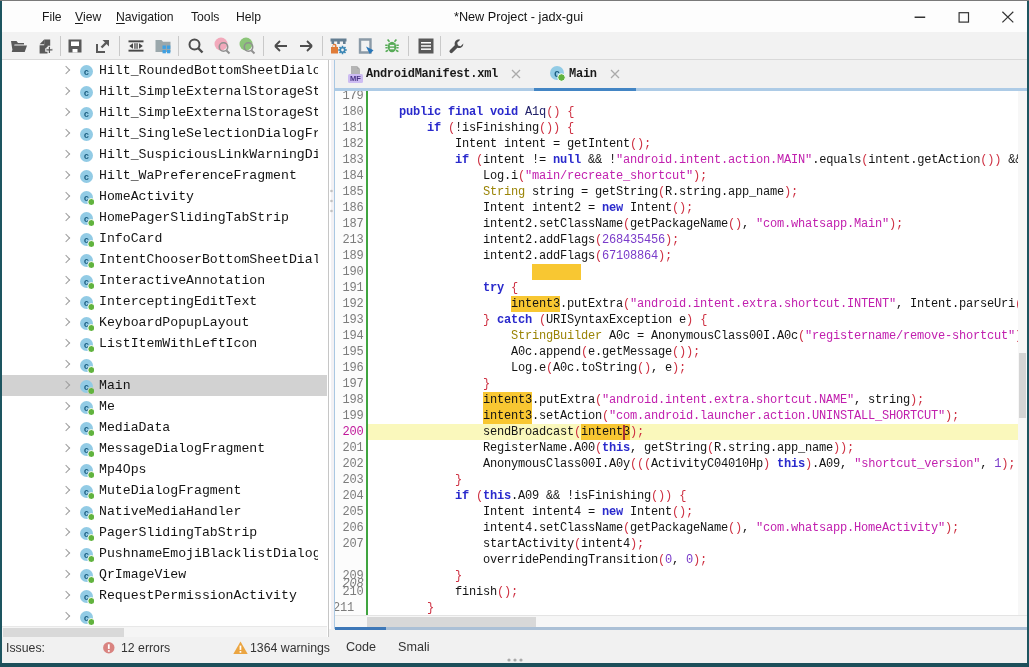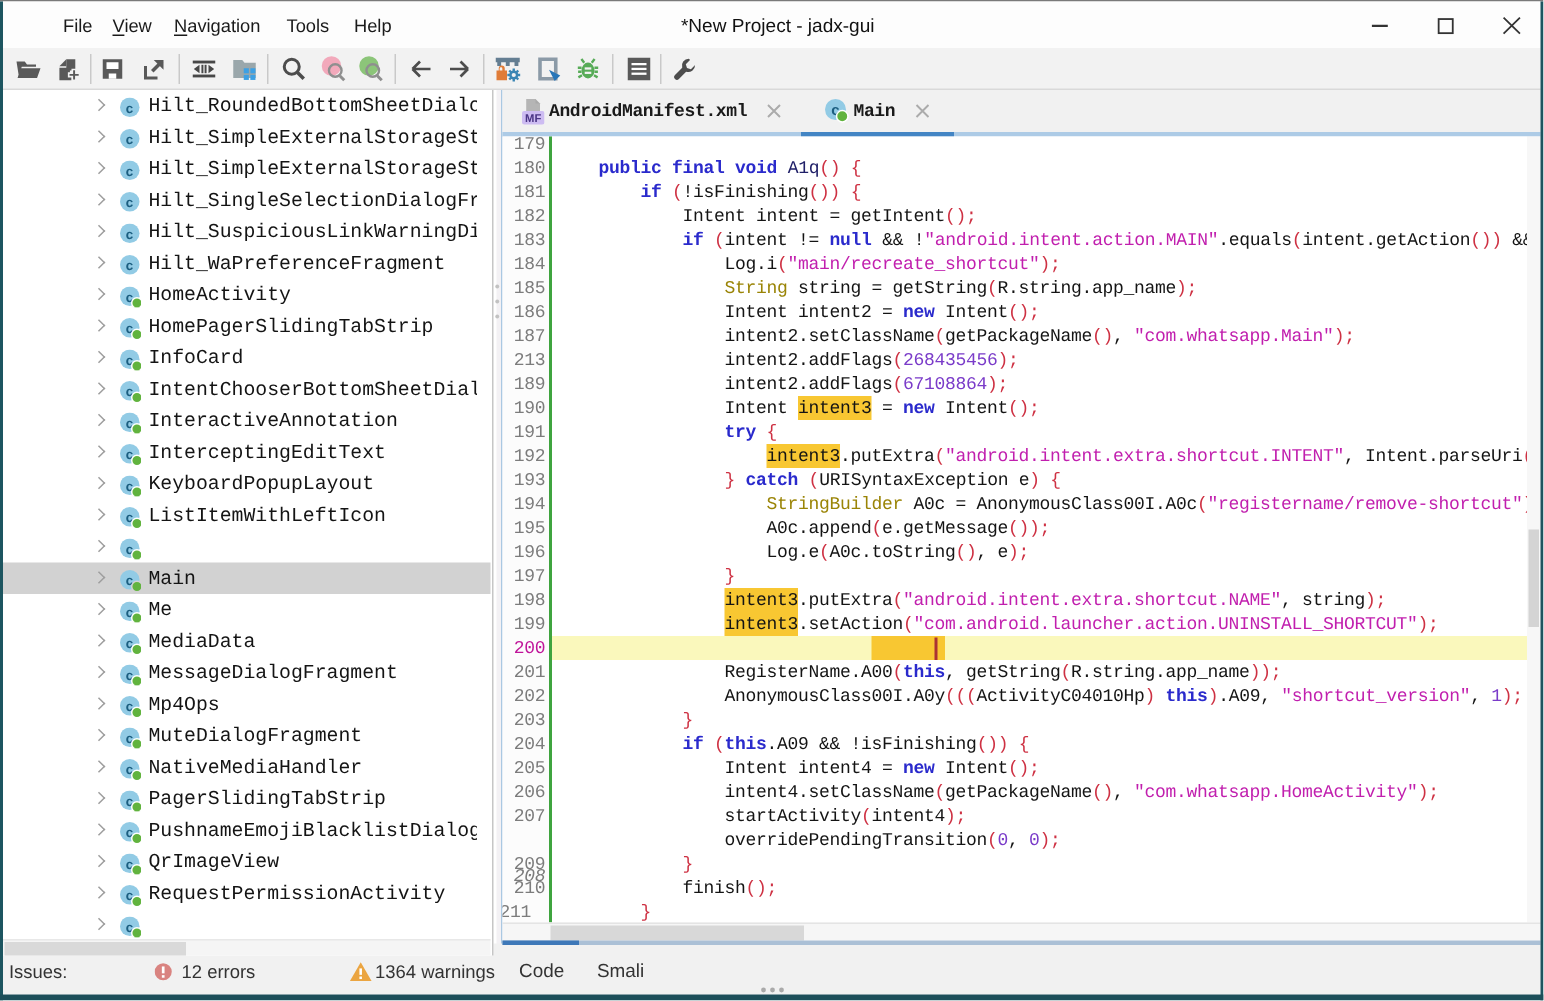--- a/index.html
+++ b/index.html
@@ -501,30 +501,30 @@
     <div class="cl" style="top:13px">    <span class="k">public</span> <span class="k">final</span> <span class="k">void</span> <span class="m">A1q</span><span class="p">()</span> <span class="p">{</span></div>
     <div class="cl" style="top:29px">        <span class="k">if</span> <span class="p">(</span>!isFinishing<span class="p">())</span> <span class="p">{</span></div>
     <div class="cl" style="top:45px">            Intent intent = getIntent<span class="p">();</span></div>
     <div class="cl" style="top:61px">            <span class="k">if</span> <span class="p">(</span>intent != <span class="k">null</span> &amp;&amp; !<span class="s">"android.intent.action.MAIN"</span>.equals<span class="p">(</span>intent.getAction<span class="p">())</span> &amp;&amp; !isFinishing </div>
     <div class="cl" style="top:77px">                Log.i<span class="p">(</span><span class="s">"main/recreate_shortcut"</span><span class="p">);</span></div>
     <div class="cl" style="top:93px">                <span class="t">String</span> string = getString<span class="p">(</span>R.string.app_name<span class="p">);</span></div>
     <div class="cl" style="top:109px">                Intent intent2 = <span class="k">new</span> Intent<span class="p">();</span></div>
     <div class="cl" style="top:125px">                intent2.setClassName<span class="p">(</span>getPackageName<span class="p">()</span>, <span class="s">"com.whatsapp.Main"</span><span class="p">);</span></div>
     <div class="cl" style="top:141px">                intent2.addFlags<span class="p">(</span><span class="n">268435456</span><span class="p">);</span></div>
     <div class="cl" style="top:157px">                intent2.addFlags<span class="p">(</span><span class="n">67108864</span><span class="p">);</span></div>
-    <div class="cl" style="top:173px">                Intent intent3 = <span class="k">new</span> Intent<span class="p">();</span></div>
     <div class="cl" style="top:189px">                <span class="k">try</span> <span class="p">{</span></div>
     <div class="cl" style="top:205px">                    intent3.putExtra<span class="p">(</span><span class="s">"android.intent.extra.shortcut.INTENT"</span>, Intent.parseUri<span class="p">(</span>string, 0</div>
     <div class="cl" style="top:221px">                <span class="p">}</span> <span class="k">catch</span> <span class="p">(</span>URISyntaxException e<span class="p">)</span> <span class="p">{</span></div>
     <div class="cl" style="top:237px">                    <span class="t">StringBuilder</span> A0c = AnonymousClass00I.A0c<span class="p">(</span><span class="s">"registername/remove-shortcut"</span><span class="p">);</span></div>
     <div class="cl" style="top:253px">                    A0c.append<span class="p">(</span>e.getMessage<span class="p">());</span></div>
     <div class="cl" style="top:269px">                    Log.e<span class="p">(</span>A0c.toString<span class="p">()</span>, e<span class="p">);</span></div>
     <div class="cl" style="top:285px">                <span class="p">}</span></div>
     <div class="cl" style="top:301px">                intent3.putExtra<span class="p">(</span><span class="s">"android.intent.extra.shortcut.NAME"</span>, string<span class="p">);</span></div>
     <div class="cl" style="top:317px">                intent3.setAction<span class="p">(</span><span class="s">"com.android.launcher.action.UNINSTALL_SHORTCUT"</span><span class="p">);</span></div>
+    <div class="cl" style="top:333px">                sendBroadcast<span class="p">(</span>intent3<span class="p">);</span></div>
     <div class="cl" style="top:349px">                RegisterName.A00<span class="p">(</span><span class="k">this</span>, getString<span class="p">(</span>R.string.app_name<span class="p">));</span></div>
     <div class="cl" style="top:365px">                AnonymousClass00I.A0y<span class="p">(((</span>ActivityC04010Hp<span class="p">)</span> <span class="k">this</span><span class="p">)</span>.A09, <span class="s">"shortcut_version"</span>, <span class="n">1</span><span class="p">);</span></div>
     <div class="cl" style="top:381px">            <span class="p">}</span></div>
     <div class="cl" style="top:397px">            <span class="k">if</span> <span class="p">(</span><span class="k">this</span>.A09 &amp;&amp; !isFinishing<span class="p">())</span> <span class="p">{</span></div>
     <div class="cl" style="top:413px">                Intent intent4 = <span class="k">new</span> Intent<span class="p">();</span></div>
     <div class="cl" style="top:429px">                intent4.setClassName<span class="p">(</span>getPackageName<span class="p">()</span>, <span class="s">"com.whatsapp.HomeActivity"</span><span class="p">);</span></div>
     <div class="cl" style="top:445px">                startActivity<span class="p">(</span>intent4<span class="p">);</span></div>
     <div class="cl" style="top:461px">                overridePendingTransition<span class="p">(</span><span class="n">0</span>, <span class="n">0</span><span class="p">);</span></div>
     <div class="cl" style="top:477px">            <span class="p">}</span></div>
     <div class="cl" style="top:493px">            finish<span class="p">();</span></div>

